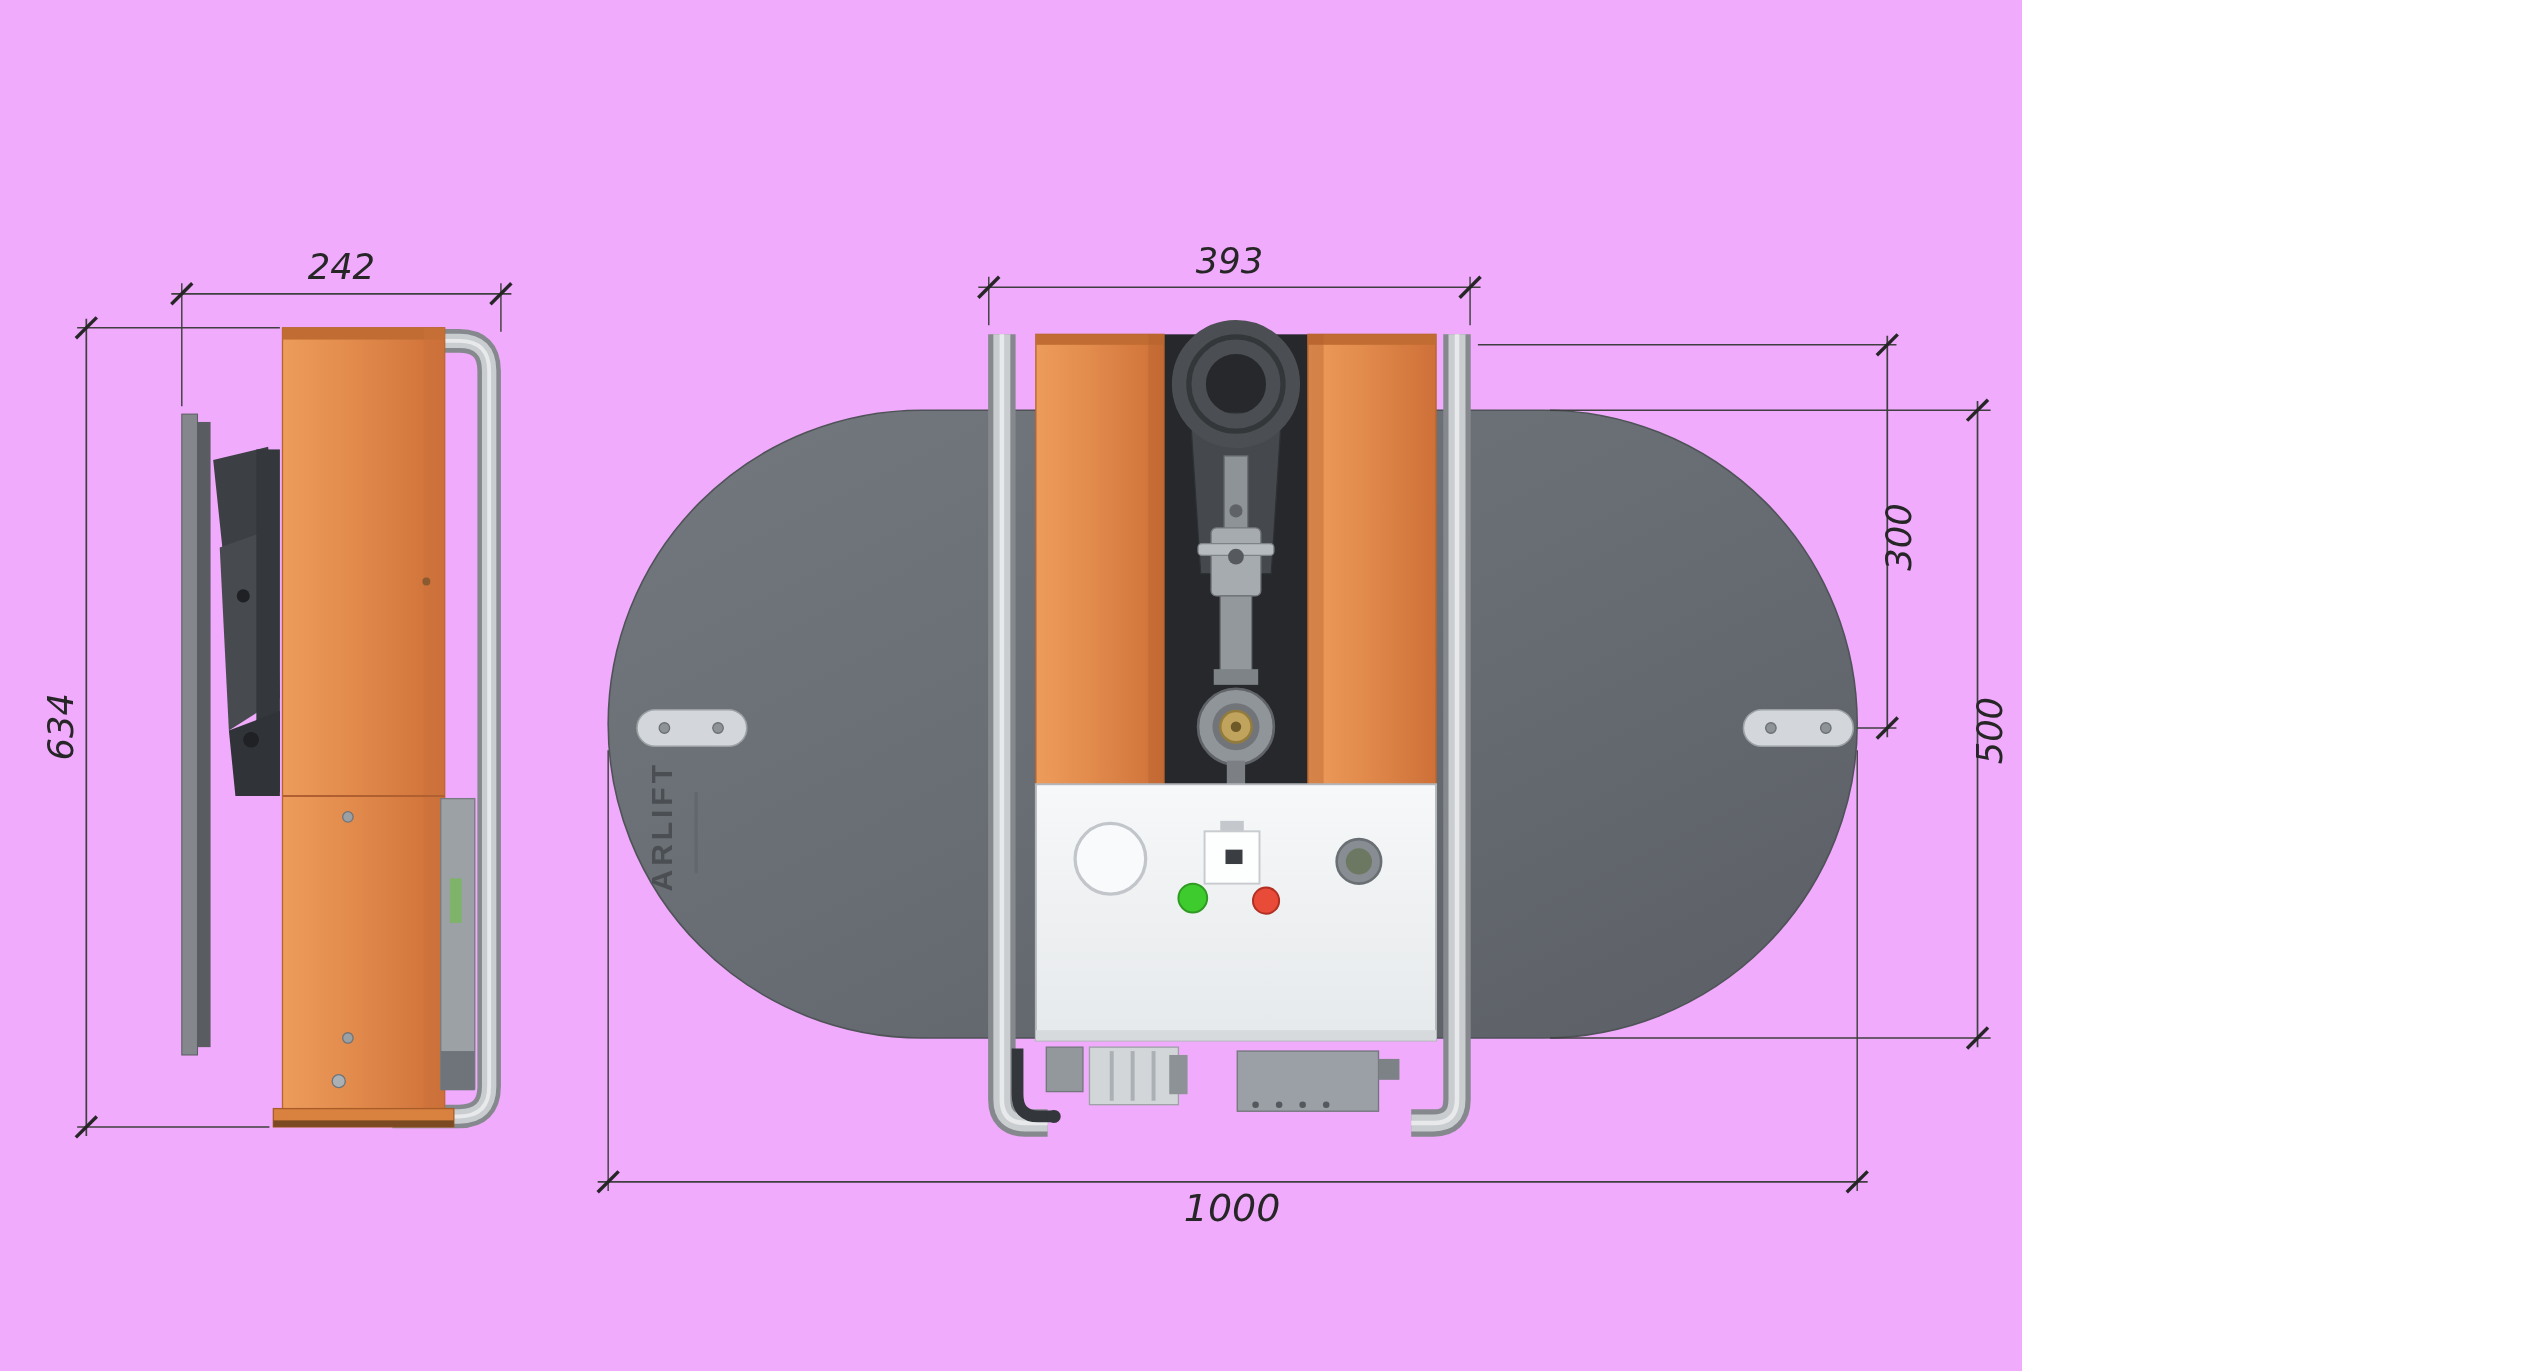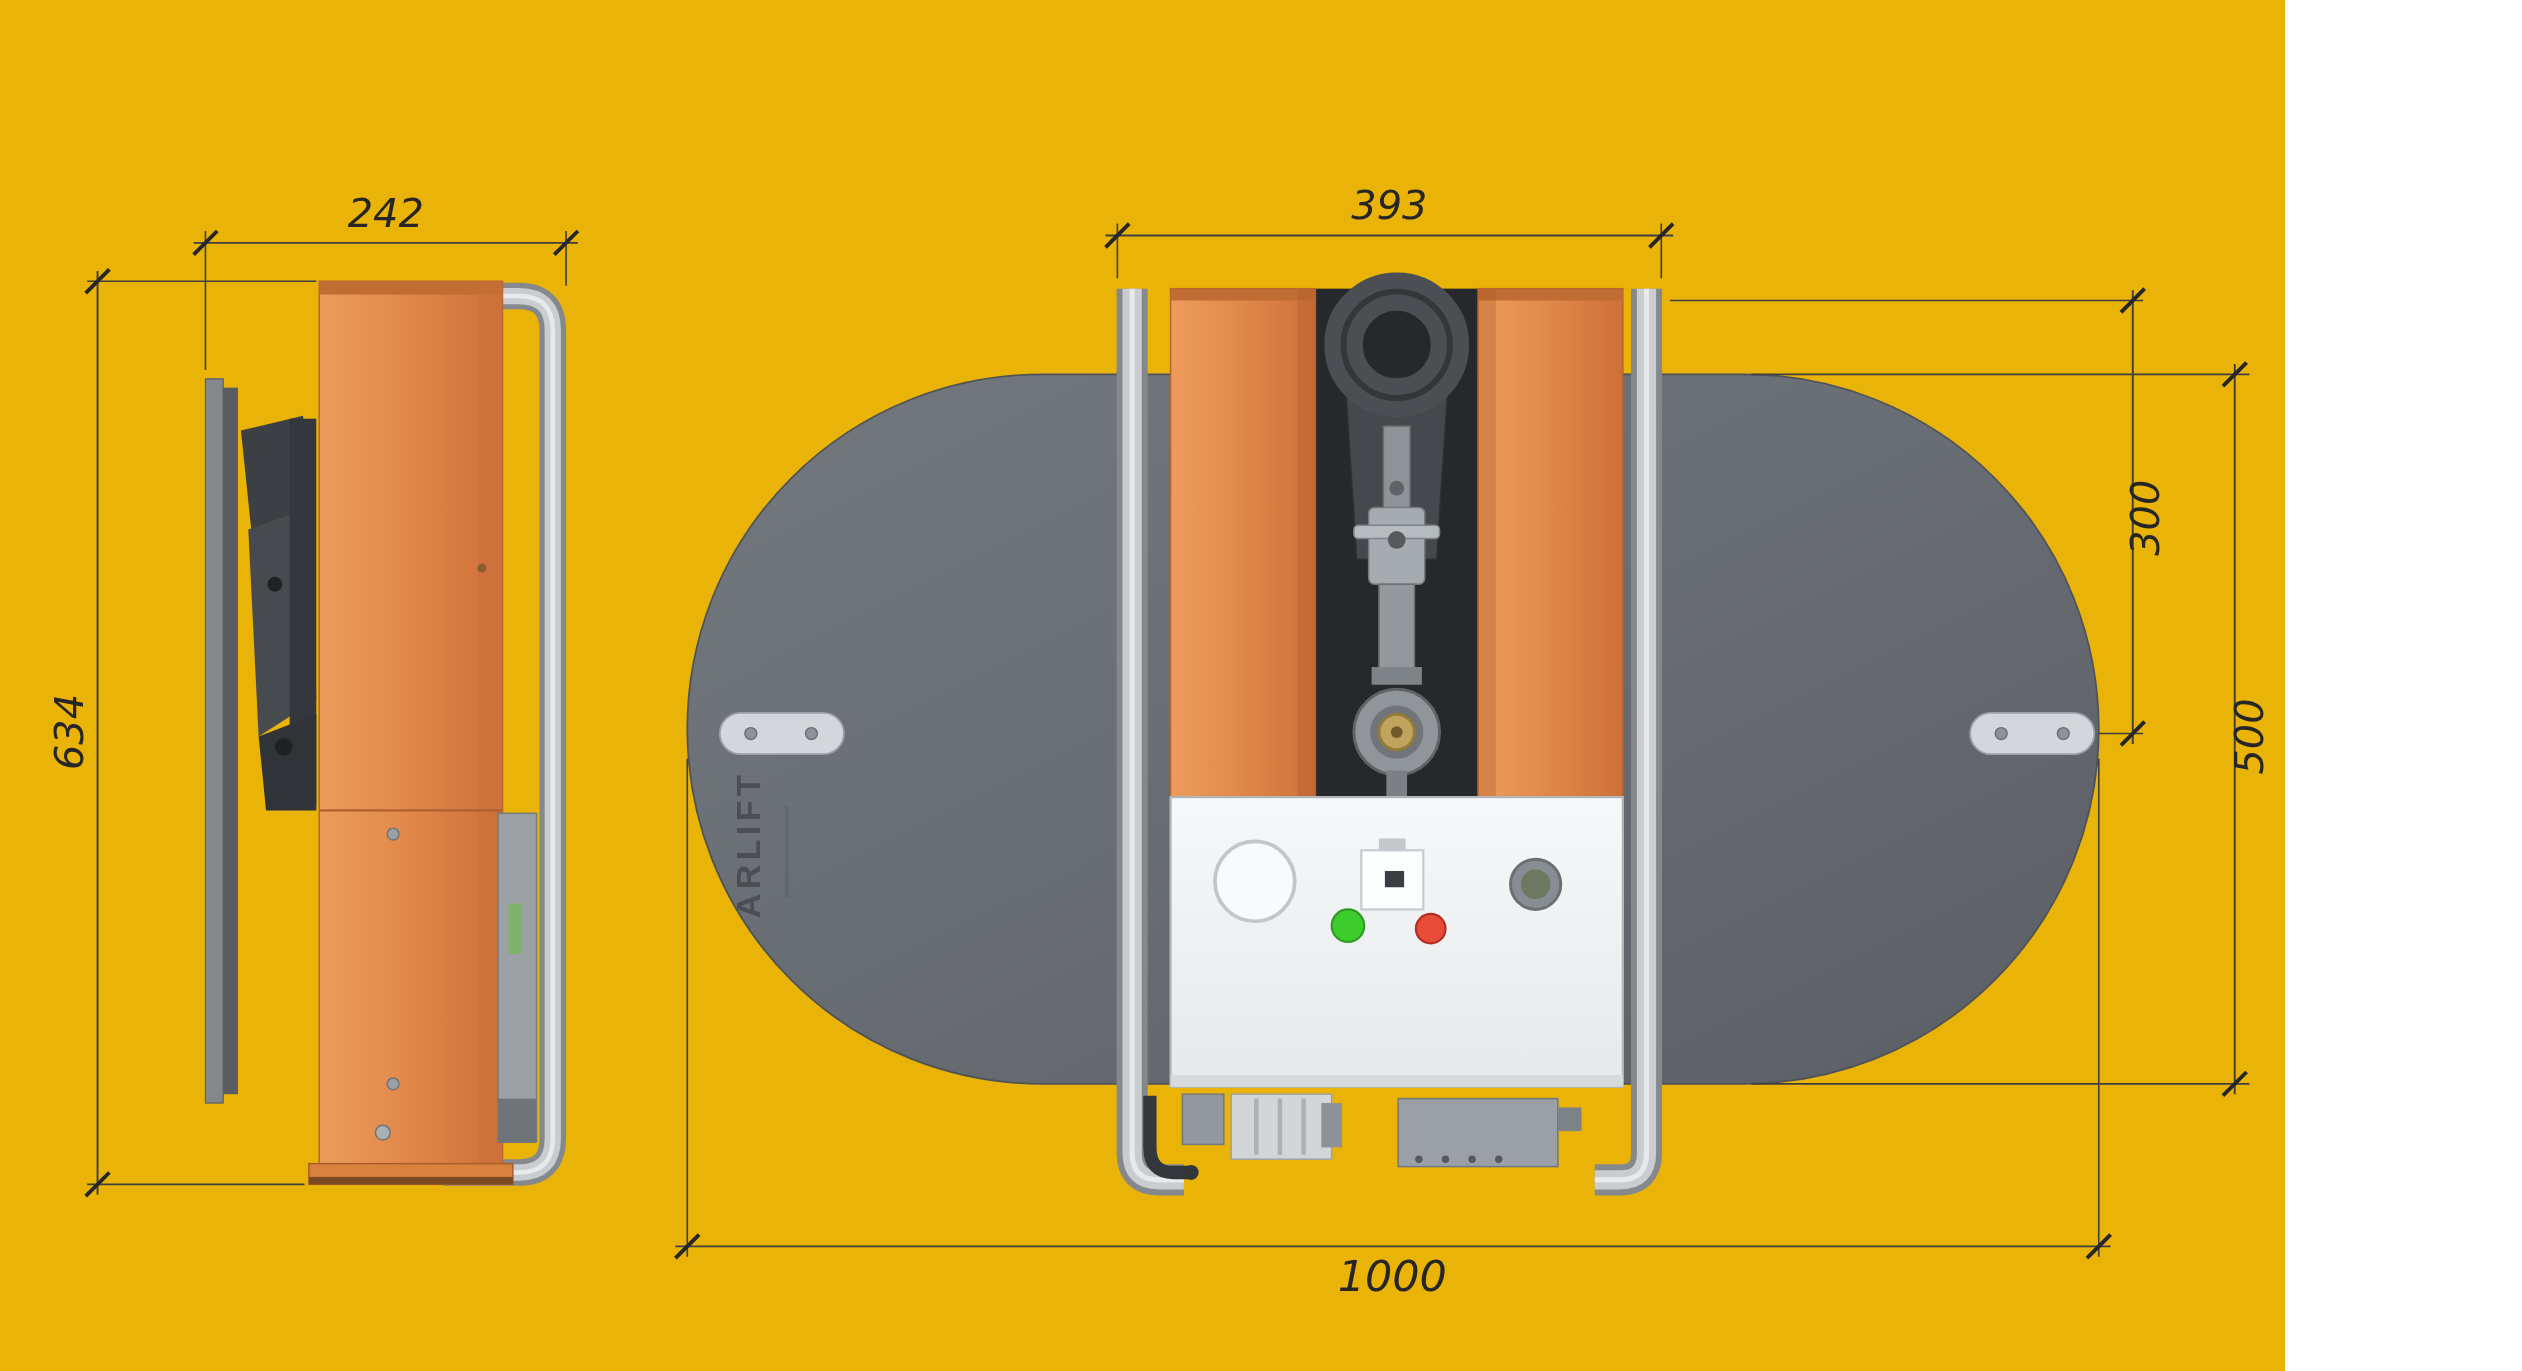--- a/index.html
+++ b/index.html
@@ -1,16 +1,16 @@
 <!DOCTYPE html>
 <html><head>
 <meta charset="utf-8">
 <style>
   html,body { margin:0; padding:0; background:#ffffff; }
-  .stage { width:2285px; height:1371px; background:#eab308; overflow:hidden; }
+  .stage { width:2022px; height:1371px; background:#f0abfc; overflow:hidden; }
   svg { display:block; width:100%; height:100%; }
   .dim  { stroke:#3f3f3f; stroke-width:1.3; fill:none; }
   .ext  { stroke:#3f3f3f; stroke-width:1.1; fill:none; }
   .tick { stroke:#262626; stroke-width:2.6; fill:none; }
   .dimtext  { font: italic 27px "DejaVu Sans", sans-serif; fill:#262626; }
   .dimtext-lg { font: italic 29px "DejaVu Sans", sans-serif; fill:#262626; }
   .brandtext { font: bold 23px "Liberation Sans", sans-serif; fill:#4b4f54; letter-spacing:3px; }
 </style>
 </head>
 <body>

